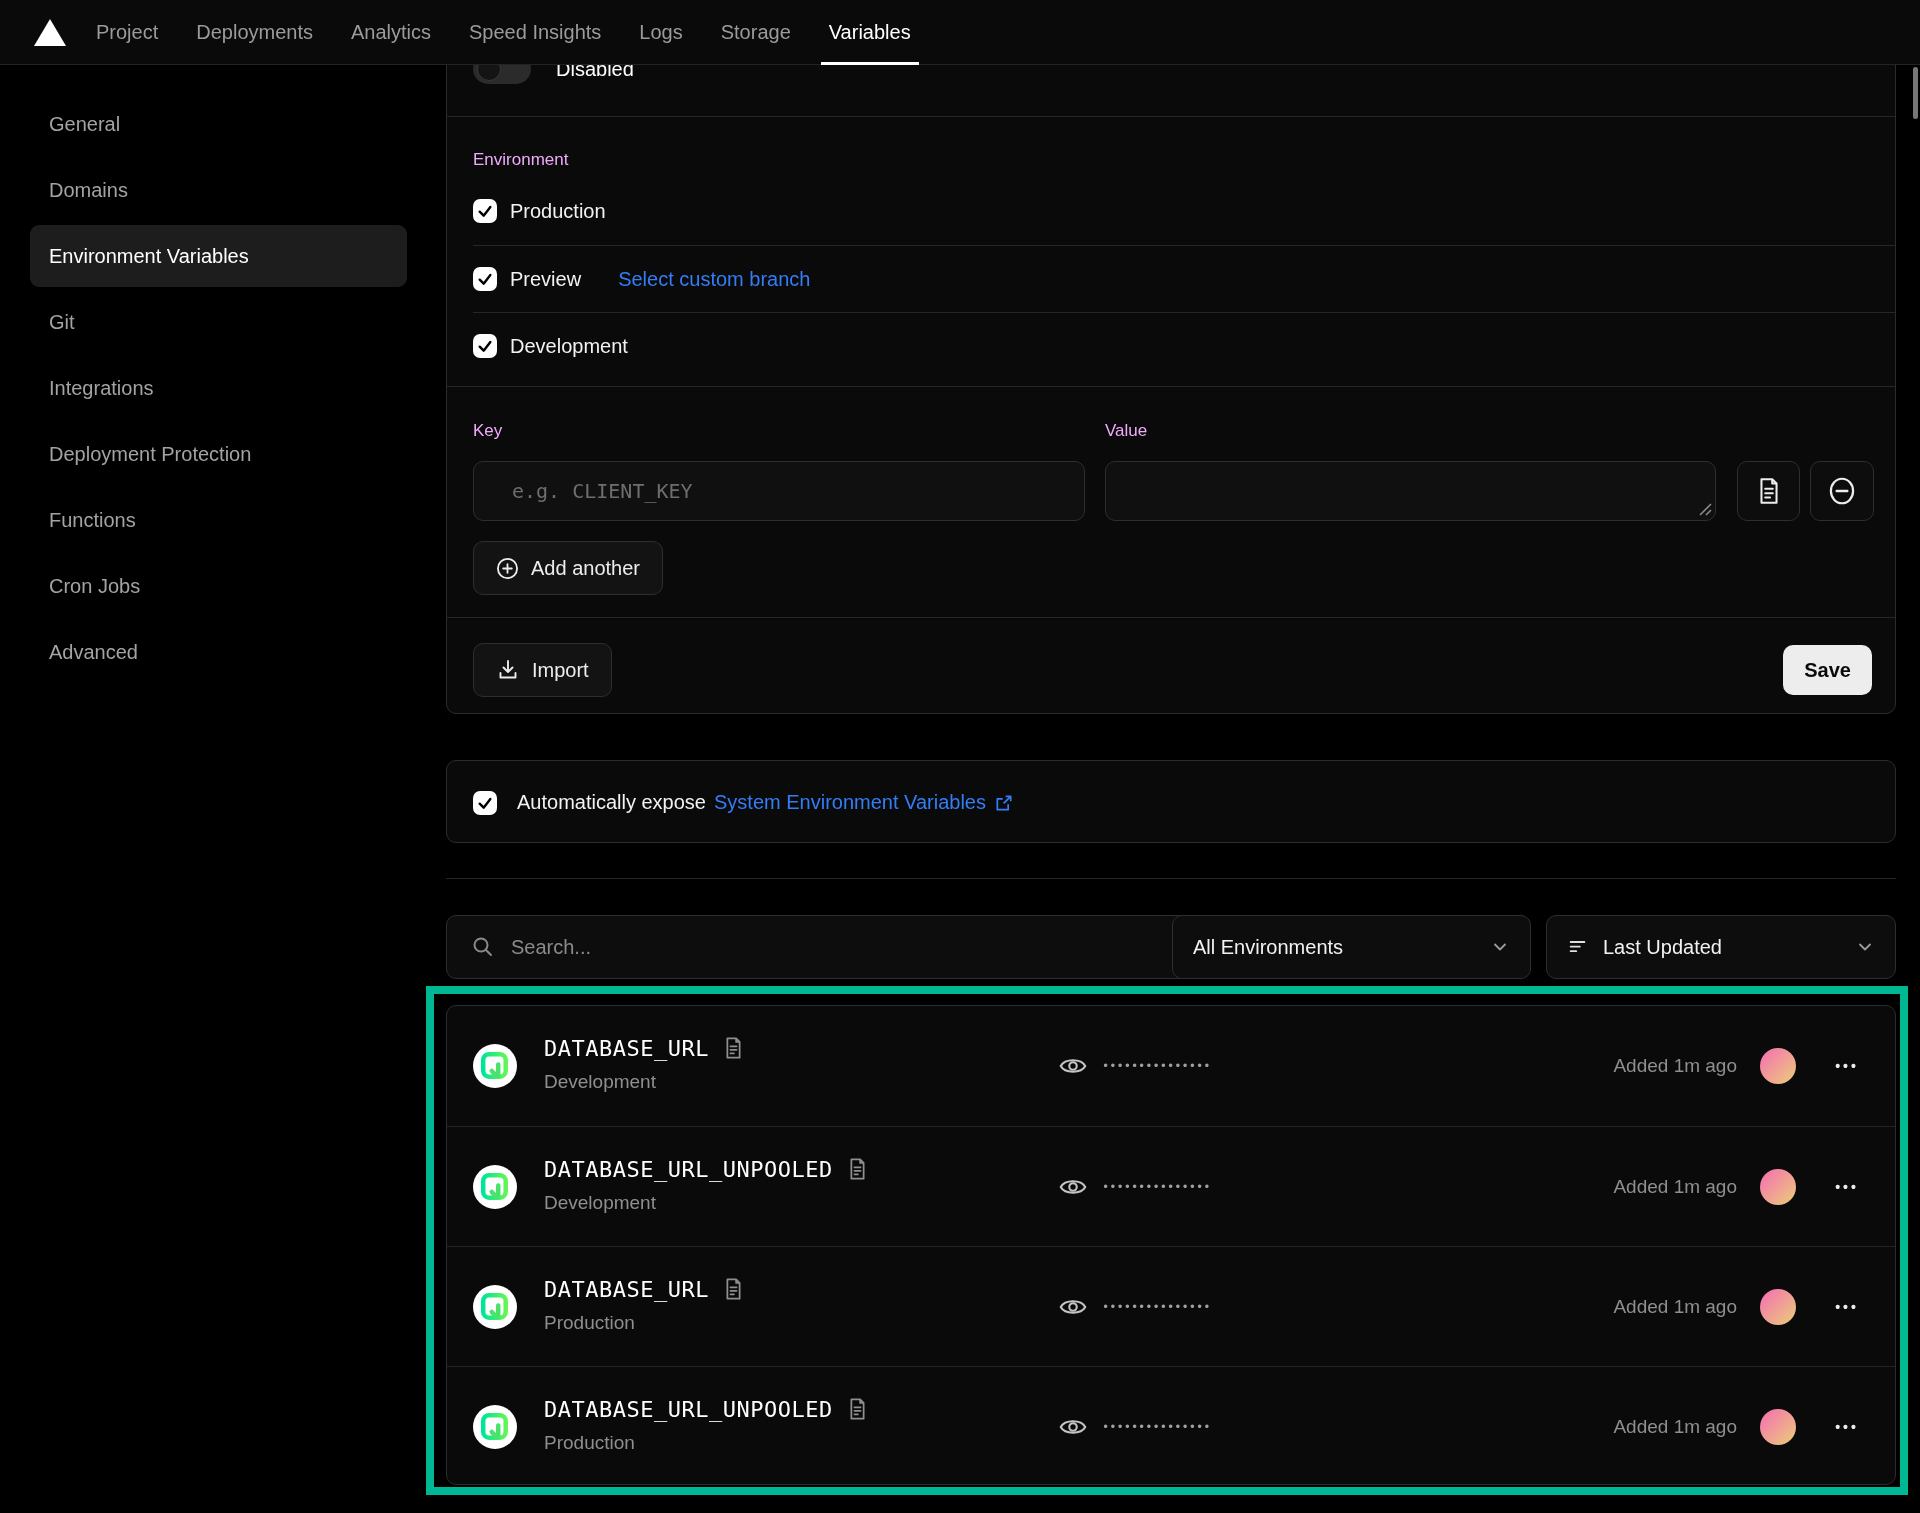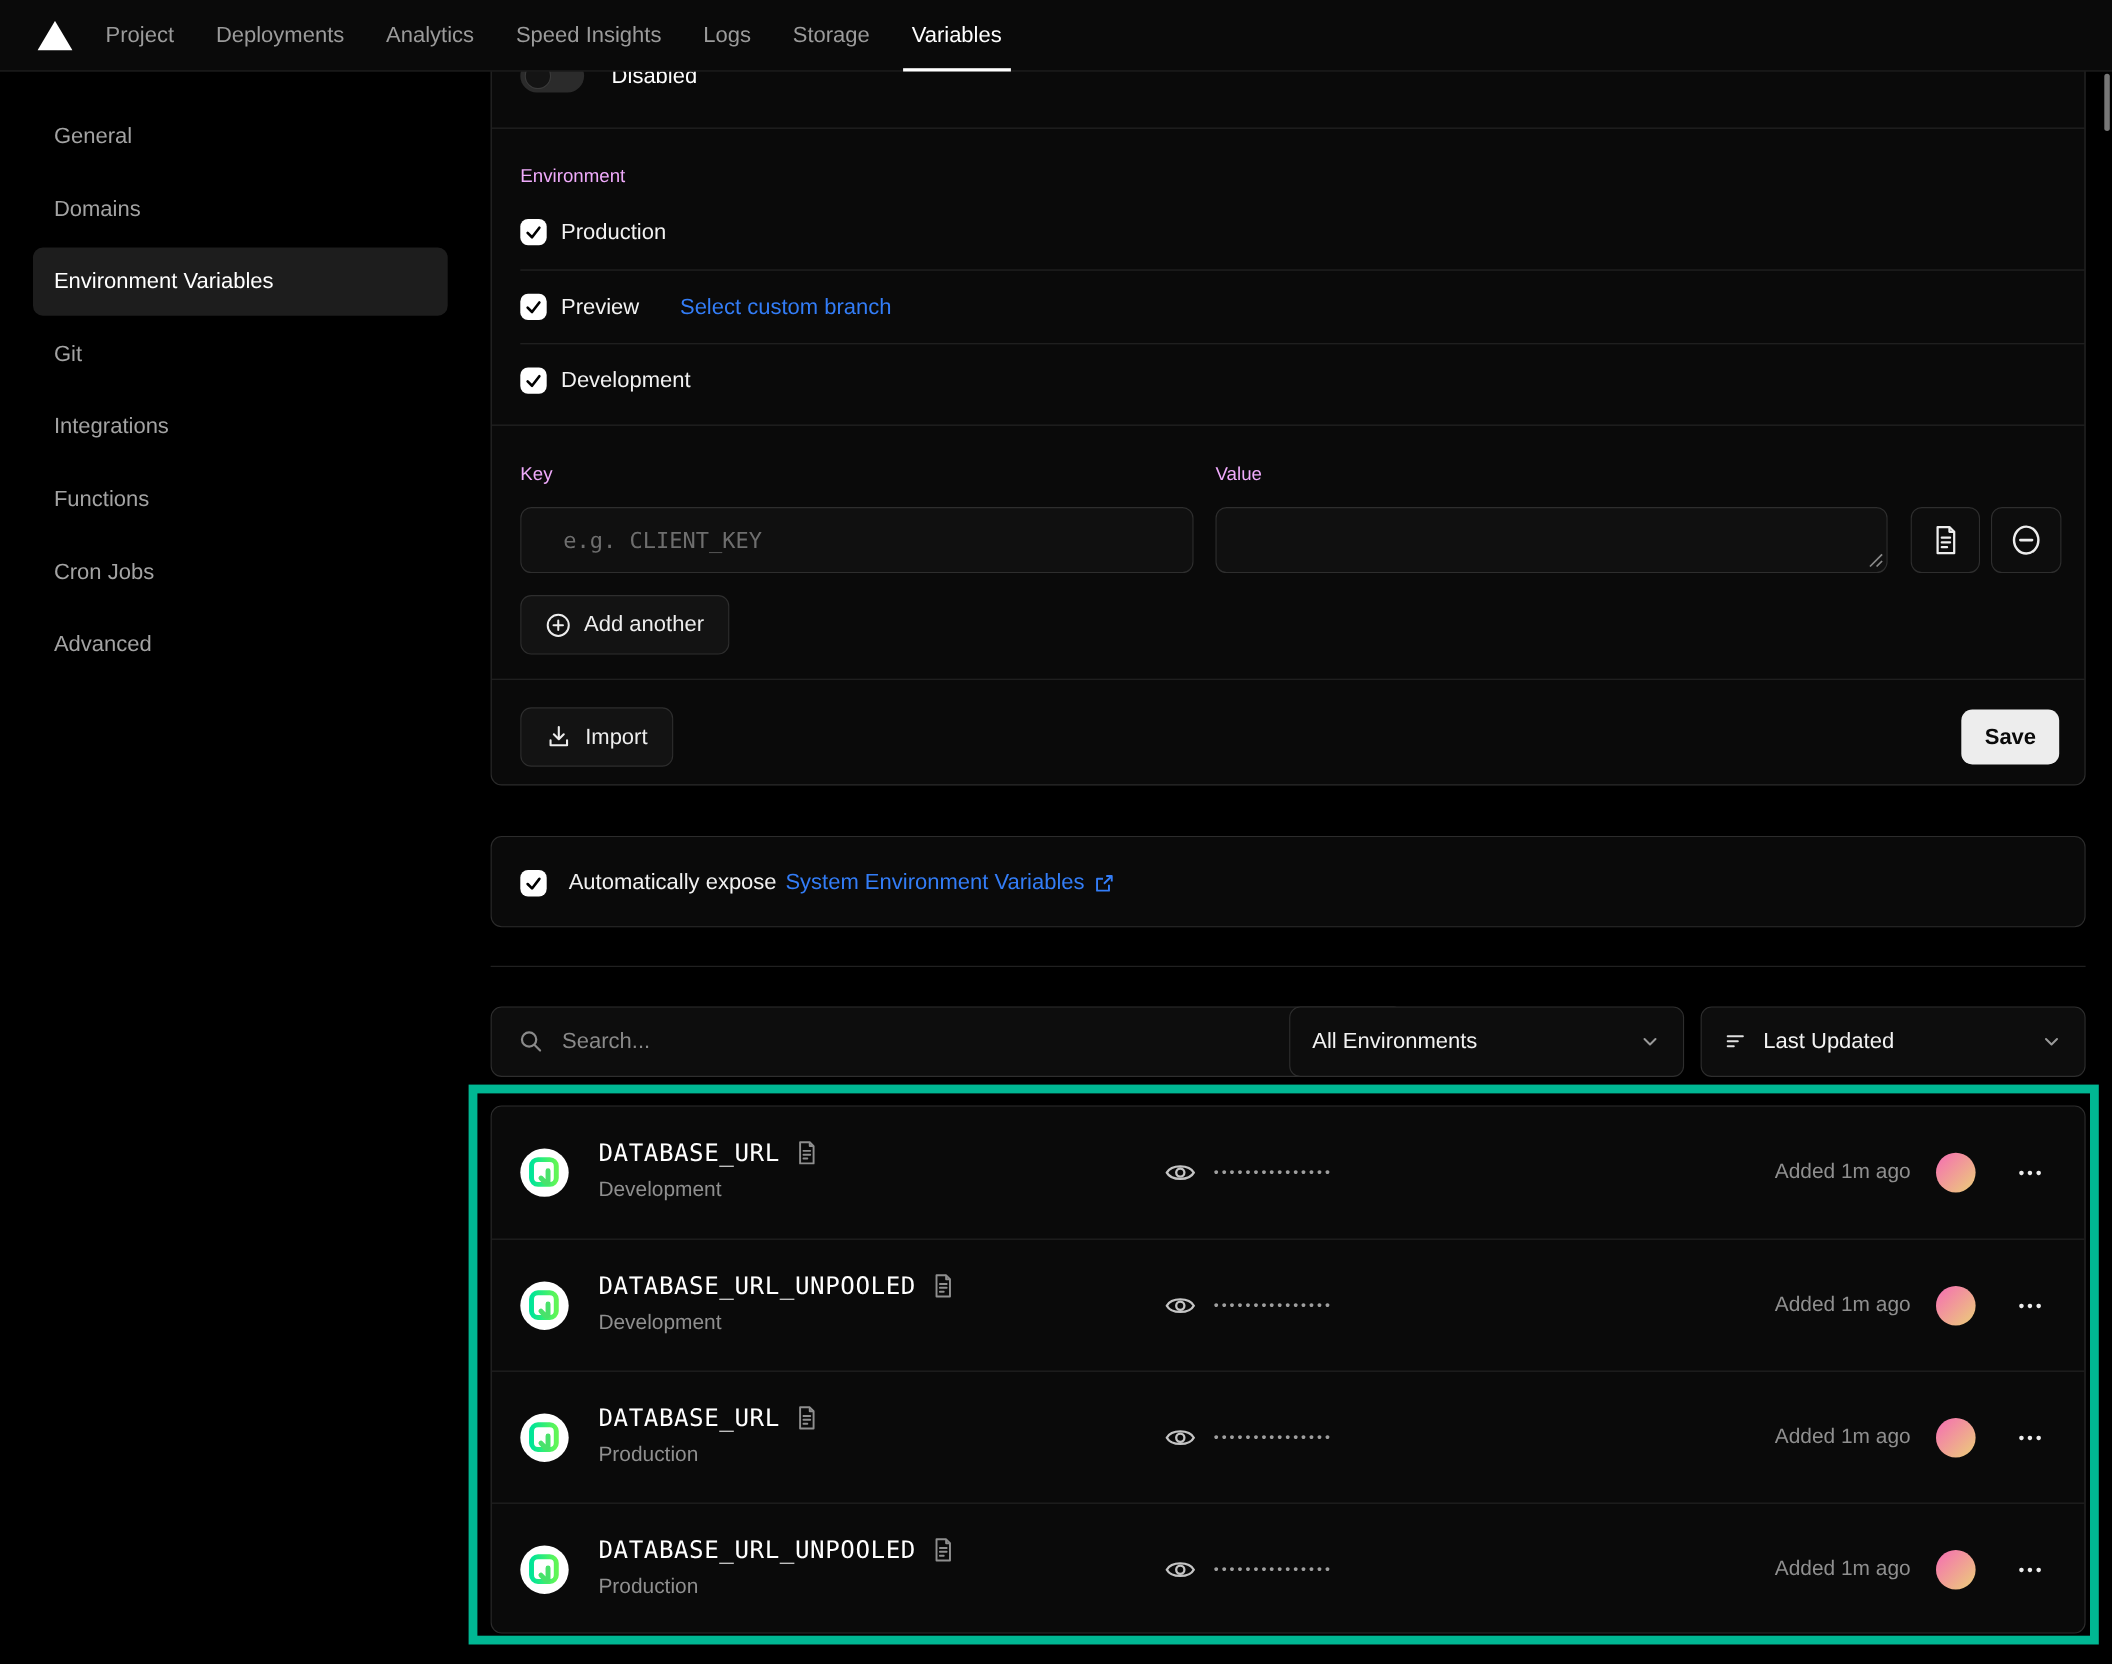--- a/index.html
+++ b/index.html
@@ -125,20 +125,21 @@
   </ul>
 </div>
 <div class="scroll-thumb"></div>
 
 <div class="sidebar">
   <div class="side-item">General</div>
   <div class="side-item">Domains</div>
   <div class="side-item active">Environment Variables</div>
   <div class="side-item">Git</div>
   <div class="side-item">Integrations</div>
+  <div class="side-item">Deployment Protection</div>
   <div class="side-item">Functions</div>
   <div class="side-item">Cron Jobs</div>
   <div class="side-item">Advanced</div>
 </div>
 
 <div class="main">
 
   <div class="card" style="top:20px; height:694px;">
 
     <div class="toggle">

